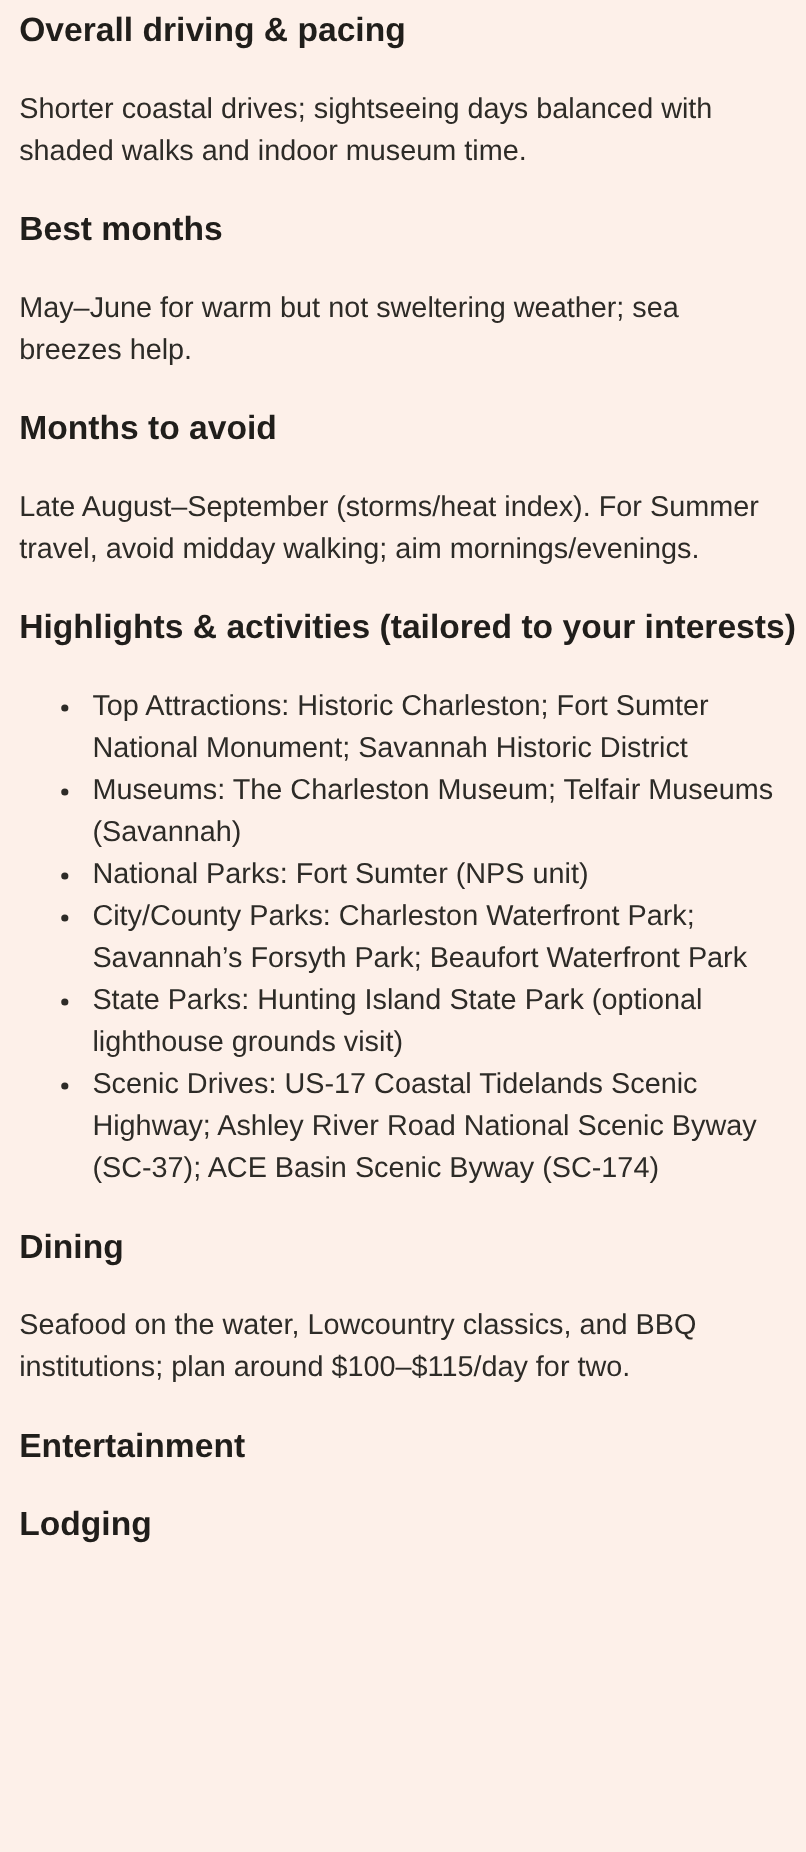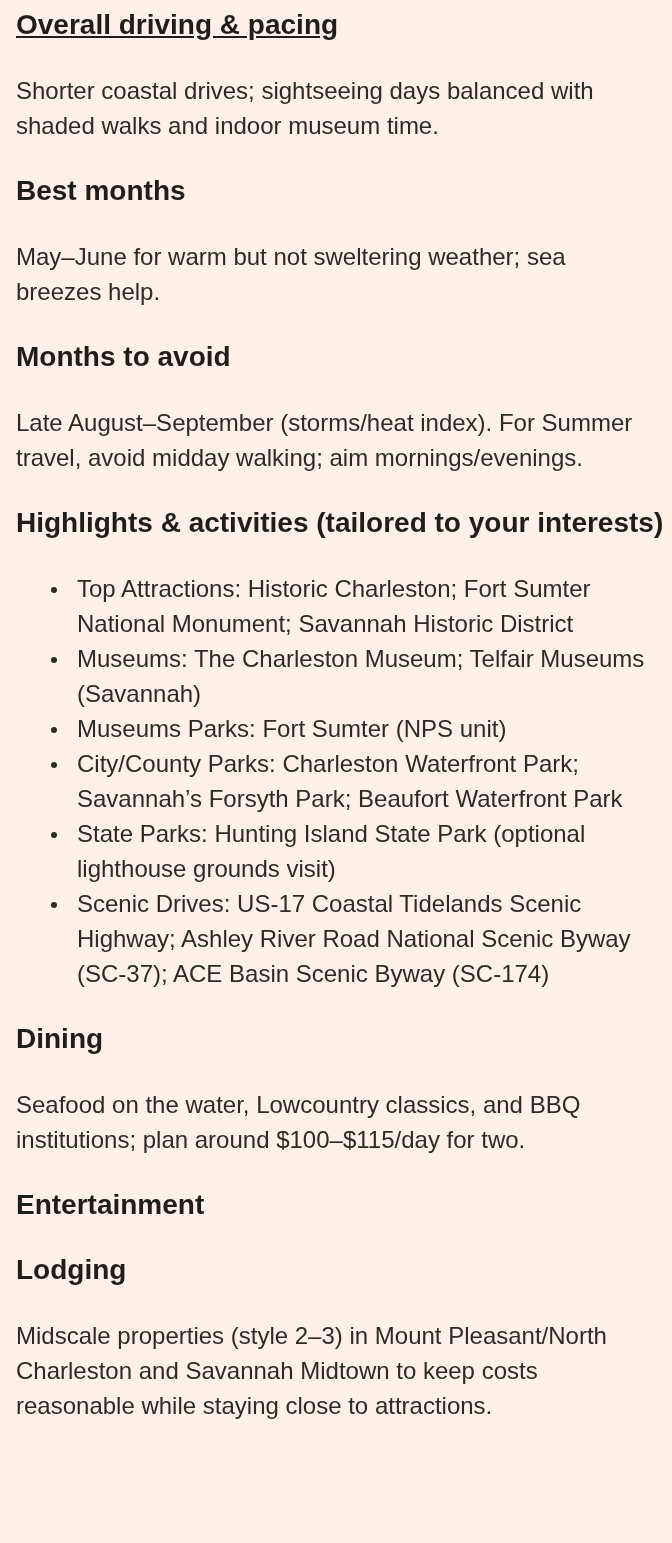--- a/index.html
+++ b/index.html
@@ -17,21 +17,21 @@
     -webkit-font-smoothing: antialiased;
   }
   .doc h2 {
     font-size: 28px;
     line-height: 34px;
     font-weight: 700;
     color: #201e1b;
     margin: 31px 0;
     white-space: nowrap;
   }
-  .doc > h2:first-child { margin-top: 0; text-decoration: underline; }
+  .doc > h2:first-child { margin-top: 0; }
   .doc p { margin: 31px 0; }
   .doc ul {
     margin: 19px 0;
     padding: 0 0 0 61px;
     list-style: none;
   }
   .doc li { position: relative; margin: 0; }
   .doc li::before {
     content: "";
     position: absolute;
@@ -54,27 +54,26 @@
   <h2>Best months</h2>
   <p>May–June for warm but not sweltering weather; sea breezes help.</p>
 
   <h2>Months to avoid</h2>
   <p>Late August–September (storms/heat index). For Summer travel, avoid midday walking; aim mornings/evenings.</p>
 
   <h2>Highlights &amp; activities (tailored to your interests)</h2>
   <ul>
     <li>Top Attractions: Historic Charleston; Fort Sumter National Monument; Savannah Historic District</li>
     <li>Museums: The Charleston Museum; Telfair Museums (Savannah)</li>
-    <li>Museums Parks: Fort Sumter (NPS unit)</li>
+    <li>National Parks: Fort Sumter (NPS unit)</li>
     <li>City/County Parks: Charleston Waterfront Park; Savannah’s Forsyth Park; Beaufort Waterfront Park</li>
     <li>State Parks: Hunting Island State Park (optional lighthouse grounds visit)</li>
     <li>Scenic Drives: US-17 Coastal Tidelands Scenic Highway; Ashley River Road National Scenic Byway (SC-37); ACE Basin Scenic Byway (SC-174)</li>
   </ul>
 
   <h2>Dining</h2>
   <p>Seafood on the water, Lowcountry classics, and BBQ institutions; plan around $100–$115/day for two.</p>
 
   <h2>Entertainment</h2>
 
   <h2>Lodging</h2>
-  <p>Midscale properties (style 2–3) in Mount Pleasant/North Charleston and Savannah Midtown to keep costs reasonable while staying close to attractions.</p>
 
 </div>
 
 </body></html>

